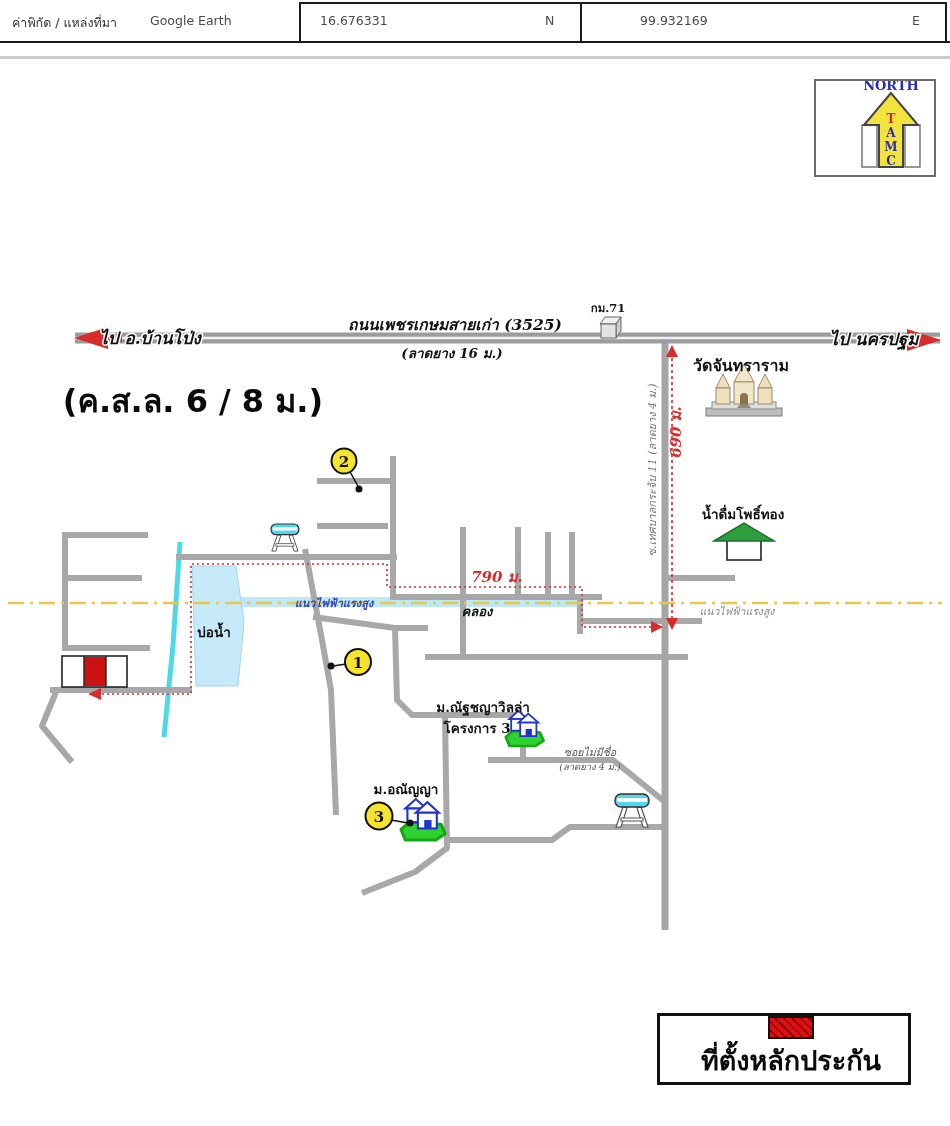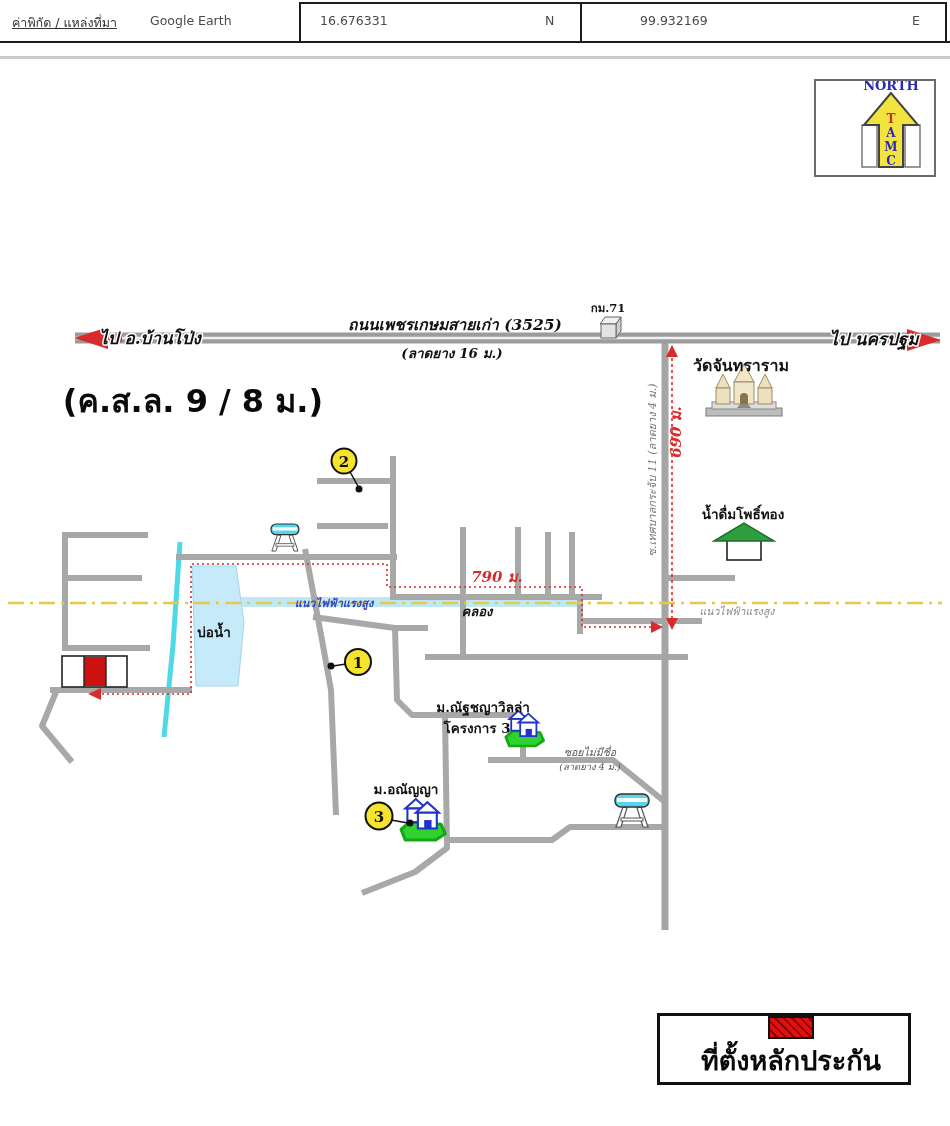--- a/index.html
+++ b/index.html
@@ -1,21 +1,21 @@
 <!DOCTYPE html>
 <html><head>
 <meta charset="utf-8">
 <style>
   html,body{margin:0;padding:0;background:#fff;}
   body{width:950px;height:1126px;position:relative;overflow:hidden;
        font-family:"DejaVu Sans",sans-serif;}
   .abs{position:absolute;}
   
   .hcell{position:absolute;top:13px;font-size:12.5px;color:#4a4a4a;text-align:left;}
-  .hlabel{text-decoration:underline;color:#333;text-align:left;}
+  .hlabel{color:#333;text-align:left;}
   .bline{position:absolute;background:#1c1c1c;}
   .grayrule{position:absolute;background:#cbcbcb;}
   
   .title{position:absolute;left:28px;top:383px;width:330px;text-align:center;color:#0a0a0a;}
   .title .t1{font-size:33px;font-weight:800;line-height:1.15;}
   .title .t2{font-size:32px;font-weight:800;line-height:1.15;}
   
   .logo{position:absolute;left:814px;top:79px;width:82px;height:94px;border:2px solid #6a6a6a;background:#fff;padding-left:36px;}
   
   .legend{position:absolute;left:657px;top:1013px;width:248px;height:66px;border:3px solid #111;
@@ -192,21 +192,21 @@
   <text x="334" y="607" text-anchor="middle" font-size="11" font-weight="bold" font-style="italic" fill="#3347c2">แนวไฟฟ้าแรงสูง</text>
   <text x="737" y="615" text-anchor="middle" font-size="10.5" font-style="italic" fill="#8a8a8a">แนวไฟฟ้าแรงสูง</text>
   <text x="483" y="712" text-anchor="middle" font-size="13.5" class="ser-b">ม.ณัฐชญาวิลล่า</text>
   <text x="477" y="733" text-anchor="middle" font-size="13.5" class="ser-b">โครงการ 3</text>
   <text x="406" y="794" text-anchor="middle" font-size="13.5" class="ser-b">ม.อณัญญา</text>
   <text x="590" y="756" text-anchor="middle" font-size="10.5" font-style="italic" fill="#555">ซอยไม่มีชื่อ</text>
   <text x="590" y="770" text-anchor="middle" font-size="9.5" font-style="italic" fill="#555">(ลาดยาง 4 ม.)</text>
 </svg>
 
 <div class="title">
-  <div class="t2">(ค.ส.ล. 9 / 8 ม.)</div>
+  <div class="t2">(ค.ส.ล. 6 / 8 ม.)</div>
 </div>
 
 <div class="logo">
   <svg width="78" height="90" viewBox="0 0 78 90">
     <rect x="10" y="44" width="15" height="42" fill="#fff" stroke="#777" stroke-width="1.5"></rect>
     <rect x="53" y="44" width="15" height="42" fill="#fff" stroke="#777" stroke-width="1.5"></rect>
     <polygon points="39,12 12,44 27,44 27,86 51,86 51,44 66,44" fill="#f2e43c" stroke="#444" stroke-width="2"></polygon>
     <text x="39" y="9" text-anchor="middle" font-size="13" font-weight="bold" fill="#2a2ab8">NORTH</text>
     <text x="39" y="42" text-anchor="middle" font-size="12" font-weight="bold" fill="#c03030">T</text>
     <text x="39" y="56" text-anchor="middle" font-size="12" font-weight="bold" fill="#2a2ab8">A</text>

